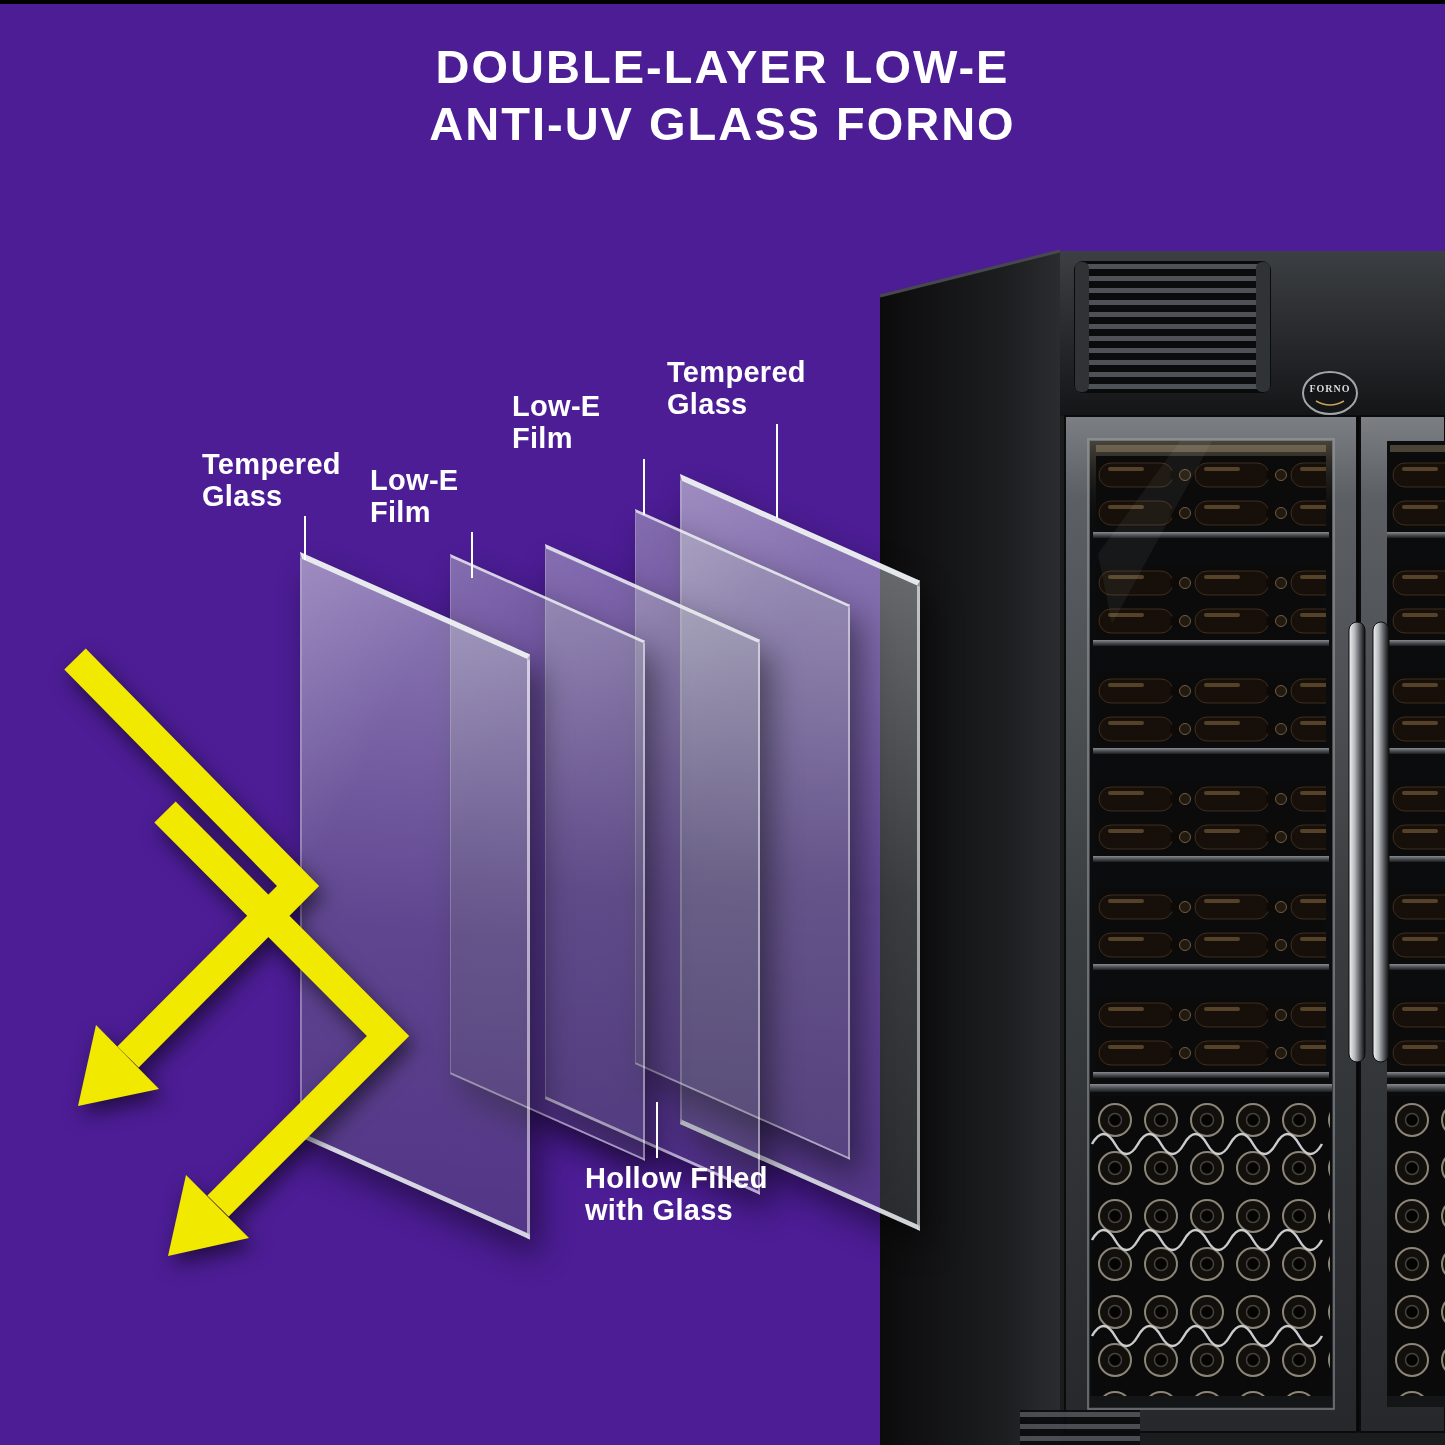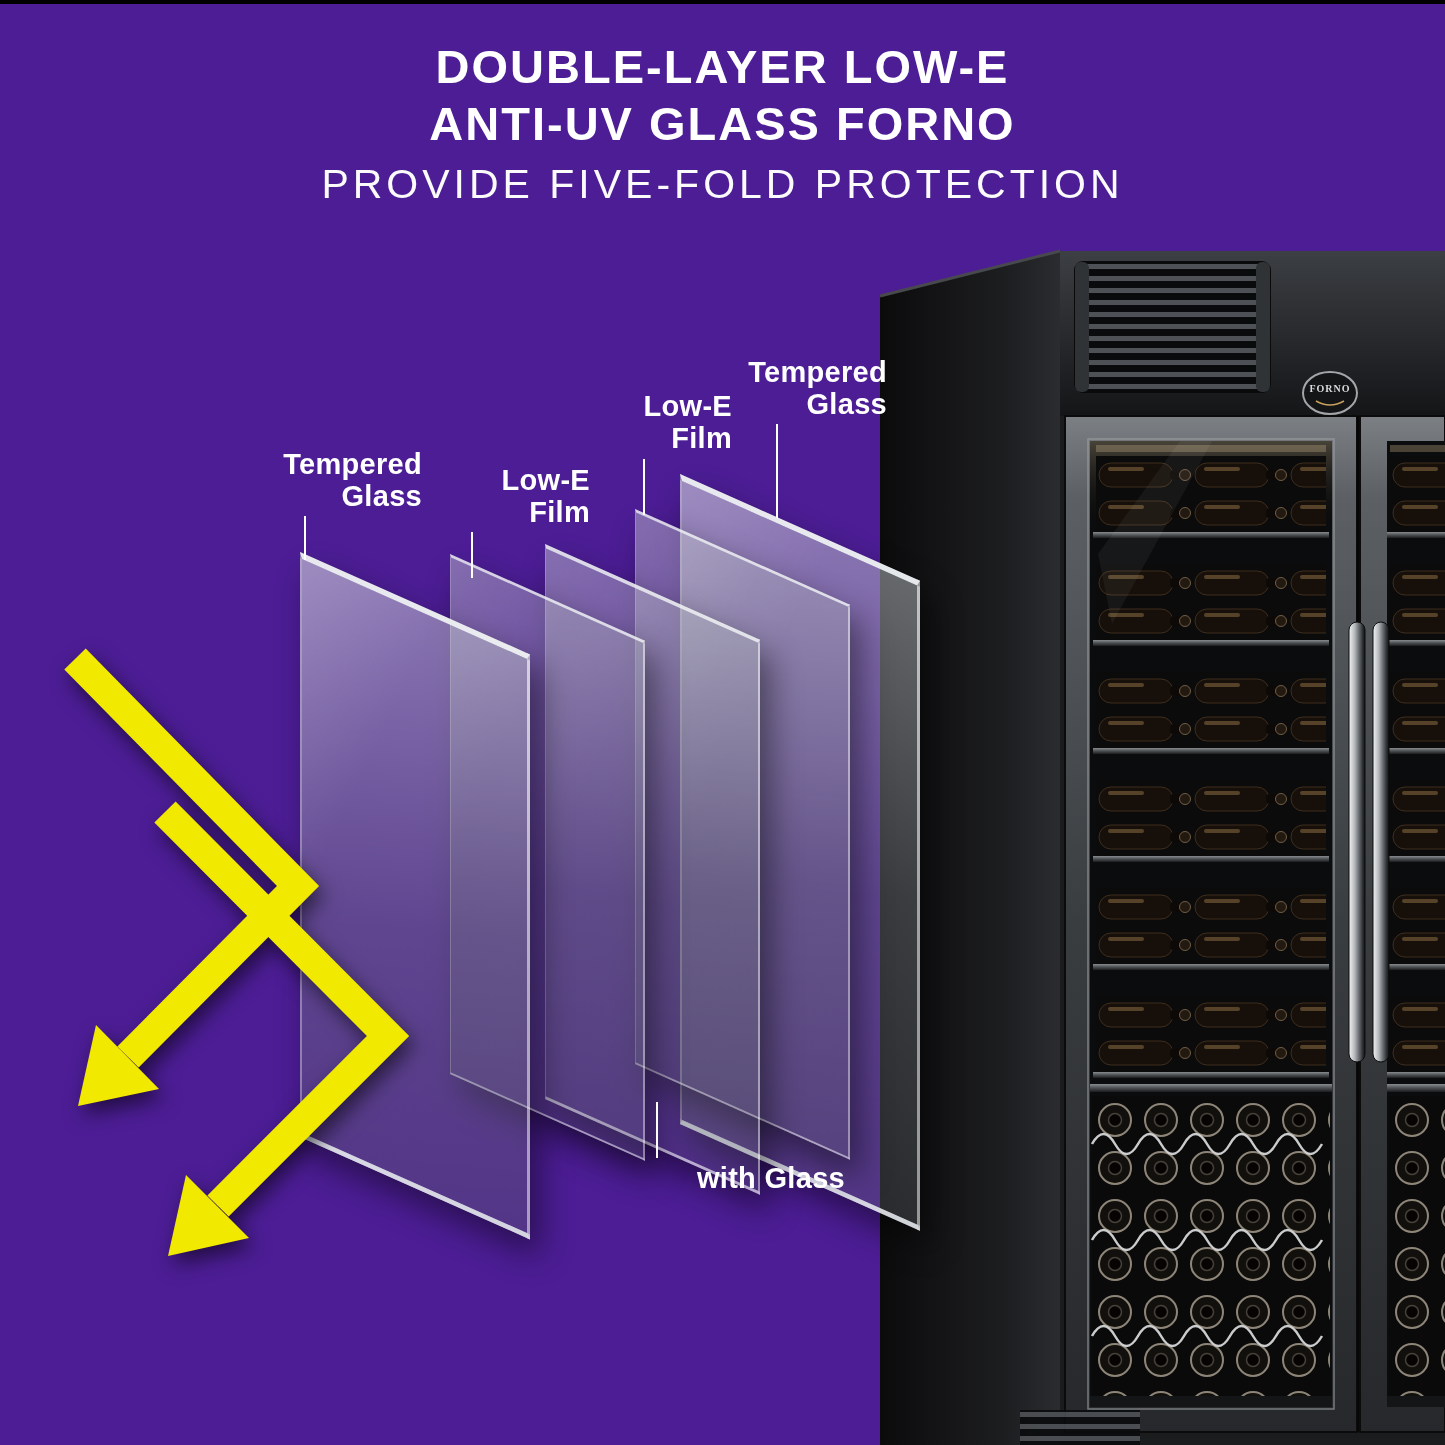--- a/index.html
+++ b/index.html
@@ -39,38 +39,37 @@
     border-left:1px solid rgba(255,255,255,.3);
     border-right:2px solid rgba(255,255,255,.45);
   }
   .p1{left:300px;top:548px;width:230px;height:585px;z-index:9}
   .p2{left:450px;top:550px;width:195px;height:520px;z-index:8}
   .p3{left:545px;top:540px;width:215px;height:555px;z-index:7}
   .p4{left:635px;top:505px;width:215px;height:555px;z-index:6}
   .p5{left:680px;top:470px;width:240px;height:650px;z-index:5}
 
   
-  .layer-label{position:absolute;z-index:15;text-align:right;font-weight:800;font-size:29px;line-height:1.12;letter-spacing:.3px}
+  .layer-label{position:absolute;z-index:15;text-align:left;font-weight:800;font-size:29px;line-height:1.12;letter-spacing:.3px}
   .pointer{position:absolute;width:2px;background:#fff;z-index:14}
 
   
   .uv-svg{position:absolute;left:0;top:0;z-index:12;filter:drop-shadow(5px 9px 10px rgba(0,0,0,.55))}
   .fridge-svg{position:absolute;left:860px;top:230px;z-index:2}
 </style>
 </head>
 <body>
 
 <div class="canvas">
 
   <header class="title-block">
     <h1 class="title-main">
       <span>DOUBLE-LAYER LOW-E</span>
       <span>ANTI-UV GLASS FORNO</span>
     </h1>
-    <div class="subtitle">PROVIDE FIVE-FOLD PROTECTION</div>
   </header>
 
   <svg class="fridge-svg" width="585" height="1215" viewBox="0 0 585 1215">
     <defs>
       <linearGradient id="sideG" x1="0" y1="0" x2="1" y2="0">
         <stop offset="0" stop-color="#0b0b0c"></stop>
           <stop offset="0.7" stop-color="#1d1e20"></stop>
           <stop offset="1" stop-color="#2a2c2f"></stop>
       </linearGradient>
       <linearGradient id="headerG" x1="0" y1="0" x2="0" y2="1">
@@ -249,20 +248,21 @@
   </div>
   <div class="layer-label" style="left:512px;top:386px;width:220px">
     <div>Low-E</div>
     <div>Film</div>
   </div>
   <div class="layer-label" style="left:667px;top:352px;width:220px">
     <div>Tempered</div>
     <div>Glass</div>
   </div>
   <div class="layer-label" style="left:585px;top:1158px;width:260px">
+    <div>Hollow Filled</div>
     <div>with Glass</div>
   </div>
 
   <svg class="uv-svg" width="1445" height="1445" viewBox="0 0 1445 1445">
     <polyline points="75,655 298,882 128,1053" fill="none" stroke-width="30" stroke-linejoin="miter" stroke="#f2e900"></polyline>
     <polygon points="78,1102 159,1085 96,1021" fill="#f2e900"></polygon>
     <polyline points="165,808 388,1032 218,1202" fill="none" stroke-width="30" stroke-linejoin="miter" stroke="#f2e900"></polyline>
     <polygon points="168,1252 249,1234 186,1171" fill="#f2e900"></polygon>
   </svg>
 

